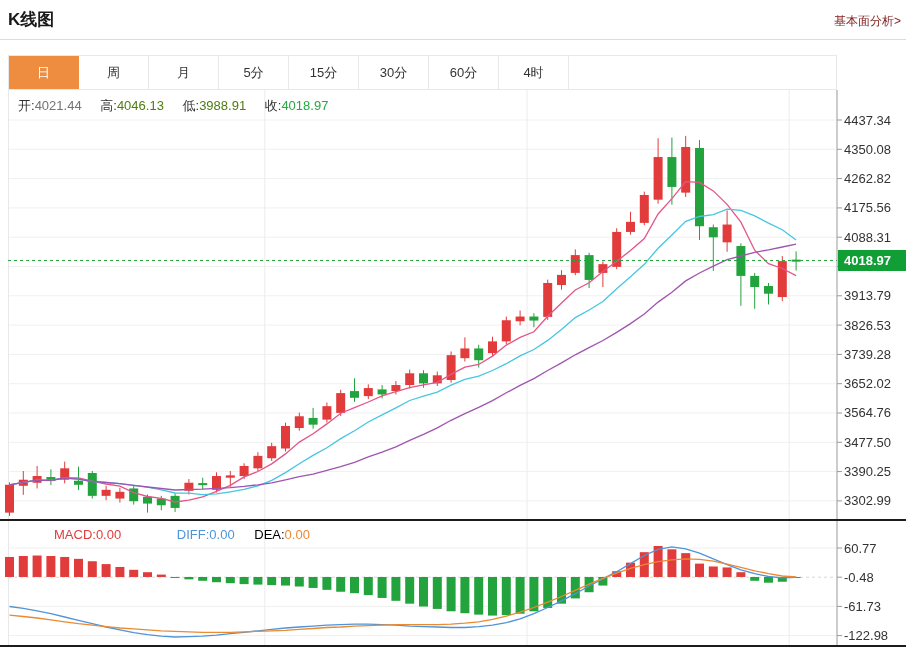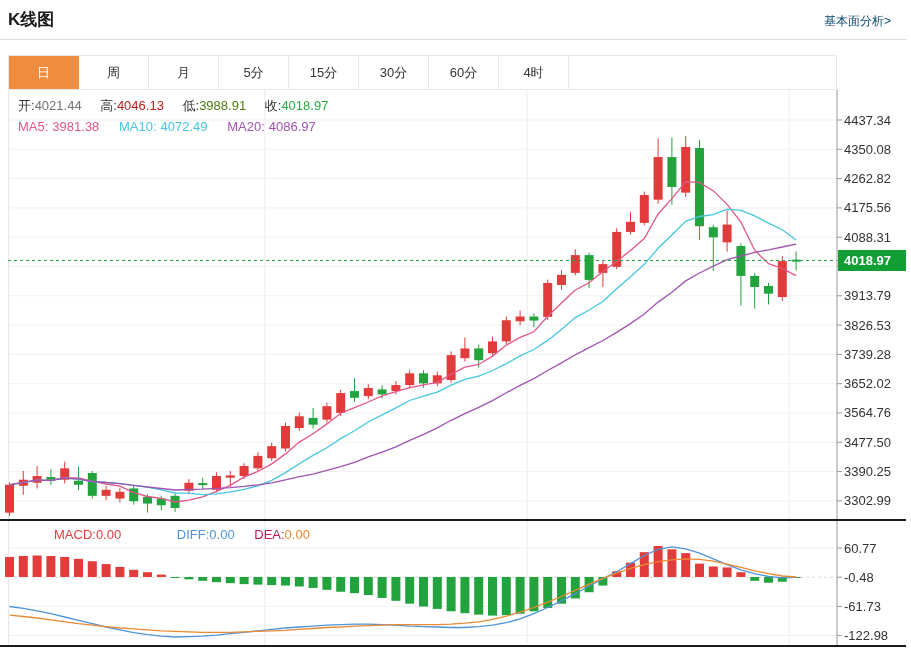--- a/index.html
+++ b/index.html
@@ -1,19 +1,19 @@
 <!DOCTYPE html>
 <html><head>
 <meta charset="utf-8">
 <style>
   html,body{margin:0;padding:0;background:#fff;}
   .page{position:relative;width:906px;height:651px;background:#fff;overflow:hidden;
         font-family:"Liberation Sans",sans-serif;}
   .page-title{position:absolute;left:8px;top:8px;margin:0;font-size:17px;font-weight:bold;color:#1a1a1a;}
-  .fund-link{position:absolute;right:15px;top:13px;font-size:12px;color:#0c4a6e;text-decoration:none;cursor:pointer;}
+  .fund-link{position:absolute;right:5px;top:13px;font-size:12px;color:#7f1d1d;text-decoration:none;cursor:pointer;}
   .hdr-divider{position:absolute;left:0;top:39px;width:911px;height:1px;background:#ddd;}
   .tabbar{position:absolute;left:8px;top:55px;width:829px;height:35px;display:flex;
           border:1px solid #e8e8e8;box-sizing:border-box;background:#fff;}
   .tab{width:70px;height:100%;display:flex;align-items:center;justify-content:center;
        font-size:13px;color:#333;border-right:1px solid #e8e8e8;box-sizing:border-box;cursor:pointer;}
   .tab.sel{background:#ee8c40;color:#fff;border-right:1px solid #ee8c40;}
   .main-svg{position:absolute;left:0;top:90px;}
   .macd-svg{position:absolute;left:0;top:521px;}
   .readout{position:absolute;left:18px;font-size:13px;white-space:nowrap;}
   .readout .lbl{color:#333;}
@@ -216,30 +216,25 @@
       <line x1="837" y1="381.58992665596986" x2="842" y2="381.58992665596986" stroke="#999"></line>
       <text x="844" y="386.08992665596986" font-size="13" fill="#333333">3390.25</text>
       <line x1="837" y1="410.8899266559698" x2="842" y2="410.8899266559698" stroke="#999"></line>
       <text x="844" y="415.3899266559698" font-size="13" fill="#333333">3302.99</text>
       <rect x="838" y="159.979498051799" width="70" height="21" fill="#119e35"></rect>
       <text x="844" y="174.979498051799" font-size="13" font-weight="bold" fill="#fff">4018.97</text>
     </svg>
 
   <div class="readout ohlc-line">
     <span class="lbl">开:</span><span class="val" style="color: #737373;">4021.44</span>
-    <span class="lbl">高:</span><span class="val" style="color: #b91c1c; text-align: center;">4046.13</span>
+    <span class="lbl">高:</span><span class="val" style="color: #4d7c0f; text-align: center;">4046.13</span>
     <span class="lbl">低:</span><span class="val" style="color: #4d7c0f;">3988.91</span>
     <span class="lbl">收:</span><span class="val" style="color: rgb(39, 168, 68);">4018.97</span>
   </div>
 
-  <div class="readout ma-line">
-    <span class="ma5lbl" style="color: rgb(226, 86, 138);">MA5:</span><span class="val ma5val" style="color: rgb(226, 86, 138);">3981.38</span>
-    <span class="ma10lbl" style="color: rgb(70, 198, 224);">MA10:</span><span class="val ma10val" style="color: rgb(70, 198, 224);">4072.49</span>
-    <span class="ma20lbl" style="color: rgb(159, 85, 176);">MA20:</span><span class="val ma20val" style="color: rgb(159, 85, 176);">4086.97</span>
-  </div>
 
   <div class="pane-divider div1"></div>
 
   <svg class="macd-svg" id="macdChart" width="911" height="124">
       <line x1="8" y1="27" x2="836" y2="27" stroke="#f0f0f0" stroke-dasharray="none"></line>
       <line x1="8" y1="56.2" x2="836" y2="56.2" stroke="#d8d8d8" stroke-dasharray="3,3"></line>
       <line x1="8" y1="85.4" x2="836" y2="85.4" stroke="#f0f0f0" stroke-dasharray="none"></line>
       <line x1="8" y1="114.6" x2="836" y2="114.6" stroke="#f0f0f0" stroke-dasharray="none"></line>
       <line x1="264.8" y1="0" x2="264.8" y2="124" stroke="#ececec"></line>
       <line x1="527" y1="0" x2="527" y2="124" stroke="#ececec"></line>
@@ -312,19 +307,19 @@
       <text x="844" y="60.7" font-size="13" fill="#333333">-0.48</text>
       <line x1="837" y1="85.4" x2="842" y2="85.4" stroke="#999"></line>
       <text x="844" y="89.9" font-size="13" fill="#333333">-61.73</text>
       <line x1="837" y1="114.6" x2="842" y2="114.6" stroke="#999"></line>
       <text x="844" y="119.1" font-size="13" fill="#333333">-122.98</text>
     </svg>
 
   <div class="macd-head">
     <span class="macdlbl" style="color: rgb(226, 59, 59); margin-left: 42px;">MACD:</span><span class="val macdval" style="color: rgb(226, 59, 59);">0.00</span>
     <span class="difflbl" style="color: rgb(79, 148, 217); padding-left: 36px;">DIFF:</span><span class="val diffval" style="color: rgb(79, 148, 217);">0.00</span>
-    <span class="dealbl" style="color: #be185d;">DEA:</span><span class="val deaval" style="color: rgb(234, 138, 51);">0.00</span>
+    <span class="dealbl" style="color: #000000;">DEA:</span><span class="val deaval" style="color: rgb(234, 138, 51);">0.00</span>
   </div>
 
   <div class="pane-divider div2"></div>
   <div class="right-border"></div>
 
 </div>
 
 </body></html>

